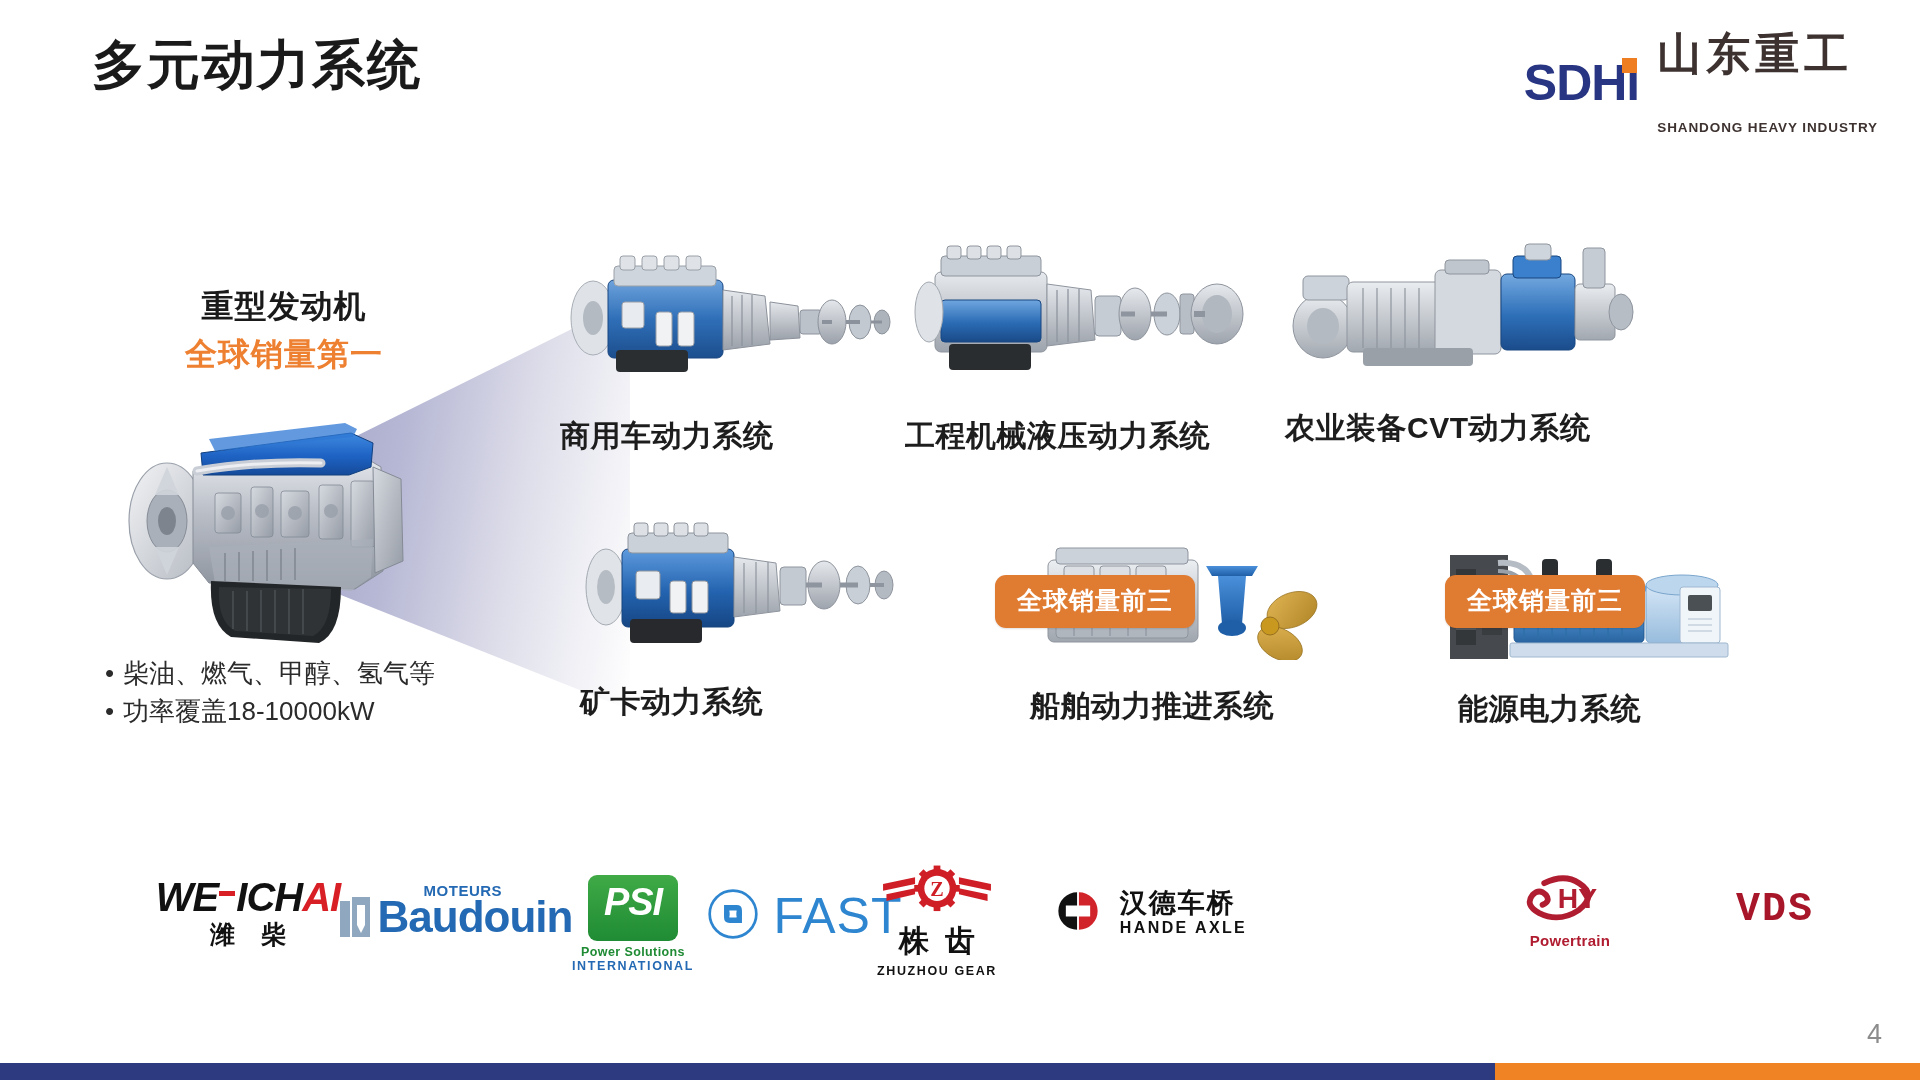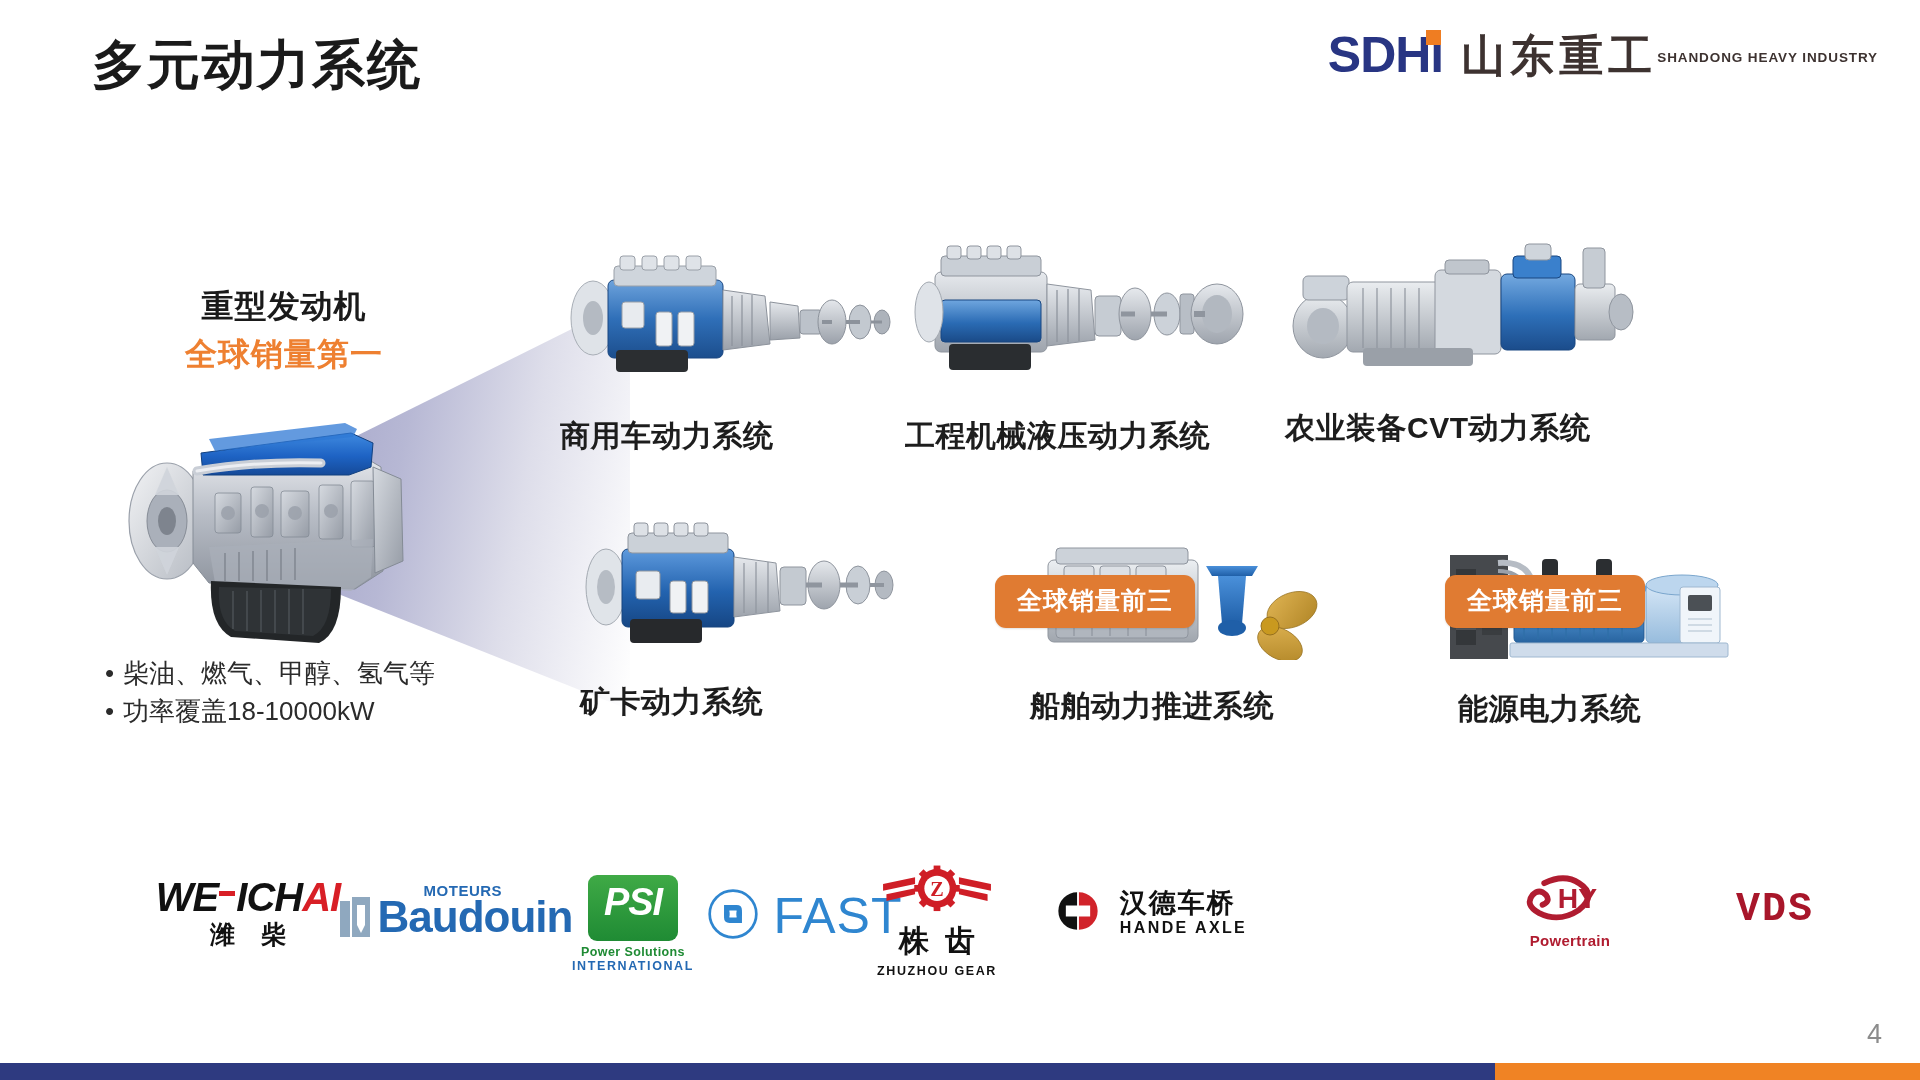--- a/index.html
+++ b/index.html
@@ -21,21 +21,21 @@
   .logo { position:absolute; right:42px; top:32px; display:flex; align-items:center; gap:18px; }
   .logo-sdhi { position:relative; display:flex; align-items:flex-end; }
   .logo-sdhi-text {
     font-size:50px; font-weight:bold; color:#283583;
     letter-spacing:-1px; line-height:.95; font-family:"Liberation Sans",sans-serif;
   }
   .logo-i-dot {
     position:absolute; width:15px; height:15px; background:#ef7d22;
     right:2px; top:-2px;
   }
-  .logo-cn { display:flex; flex-direction:row; align-items:center; }
+  .logo-cn { display:flex; flex-direction:column; align-items:flex-start;gap:40px; }
   .logo-cn-main {
     font-size:44px; font-weight:bold; color:#3d3230; letter-spacing:5px;
     line-height:1; white-space:nowrap;
   }
   .logo-cn-sub {
     font-size:13.5px; font-weight:bold; color:#3d3230; letter-spacing:.9px;
     margin-top:4px; white-space:nowrap;
   }
 
   

